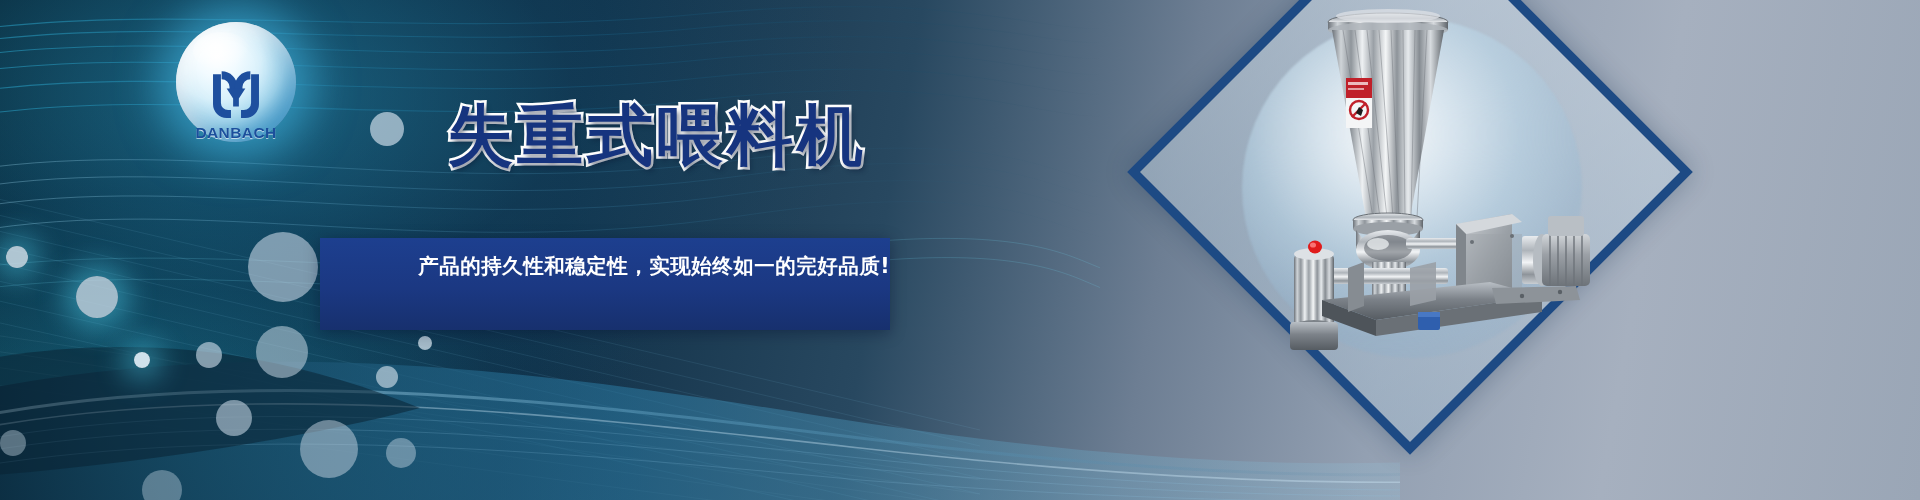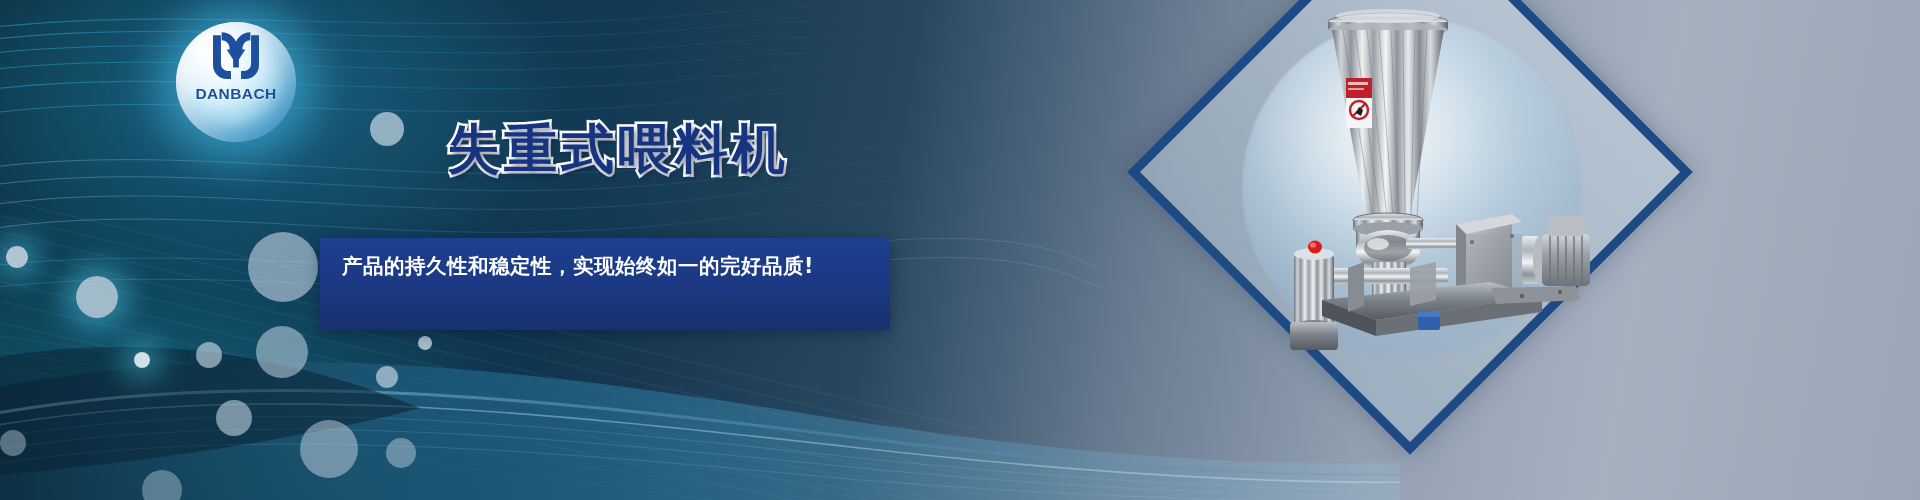--- a/index.html
+++ b/index.html
@@ -22,55 +22,55 @@
 
   .bubble{position:absolute;border-radius:50%;}
   .bubble.glow{box-shadow:0 0 28px 12px rgba(80,210,240,.45);}
 
   
   #logo-sphere{
     position:absolute;left:176px;top:22px;width:120px;height:120px;border-radius:50%;
     background:
       radial-gradient(circle at 34% 28%, #ffffff 0%, #f2fbff 18%, #d9f1fb 38%, #a9dcf2 58%, #63b9e2 76%, #2d8fc8 92%, #1c6ea6 100%);
     box-shadow:0 0 42px 18px rgba(70,190,235,.55), inset -10px -12px 26px rgba(20,90,140,.35), inset 8px 8px 18px rgba(255,255,255,.85);
-    display:flex;flex-direction:column;align-items:center;justify-content:flex-start;
+    display:flex;flex-direction:column;align-items:center;justify-content:flex-end;
   }
   #logo-sphere::after{
     content:"";position:absolute;left:14%;top:8%;width:48%;height:32%;border-radius:50%;
     background:radial-gradient(ellipse at 40% 40%, rgba(255,255,255,.95), rgba(255,255,255,0) 70%);
   }
   #logo-mark{width:74px;height:56px;margin-top:6px;position:relative;z-index:2;}
   #logo-word{
     position:relative;z-index:2;margin-top:1px;color:#1b4f9c;font-weight:bold;
     font-size:15.5px;letter-spacing:.4px;font-family:"Liberation Sans",sans-serif;
     text-shadow:0 1px 0 rgba(255,255,255,.6);
   }
 
   
   #headline{
-    position:absolute;left:447px;top:122px;
-    font-family:Liberation Sans, sans-serif;
-    font-size:53px;font-weight:bold;letter-spacing:4px;line-height:1;
+    position:absolute;left:447px;top:108px;
+    font-family:Liberation Mono, monospace;
+    font-size:66px;font-weight:bold;letter-spacing:4px;line-height:1;
     color:#16347f;
     -webkit-text-stroke:5px #ffffff;
     paint-order:stroke fill;
     text-shadow:3px 4px 5px rgba(10,25,50,.45);
     white-space:nowrap;
   }
 
   
   #tagline-box{
     position:absolute;left:320px;top:238px;width:570px;height:92px;
     background:linear-gradient(180deg,#1d3f8f 0%, #1b3882 55%, #17306e 100%);
     box-shadow:0 3px 14px rgba(0,10,40,.35);
     padding:14px 0 0 22px;
   }
   #tagline-cn{
     color:#ffffff;font-size:20.5px;font-weight:bold;letter-spacing:.5px;
-    font-family:"DejaVu Sans","Liberation Sans",sans-serif;white-space:nowrap;
+    font-family:"DejaVu Sans","Liberation Sans",sans-serif;white-space:nowrap;text-align:right;
   }
   #tagline-en{
     color:#f2f5fb;font-size:18px;margin-top:9px;letter-spacing:.2px;
     font-family:"Liberation Sans",sans-serif;white-space:nowrap;
   }
 
   
   #product-panel{position:absolute;left:1090px;top:-10px;width:830px;height:520px;}
   #diamond{
     position:absolute;left:120px;top:-18px;width:400px;height:400px;

